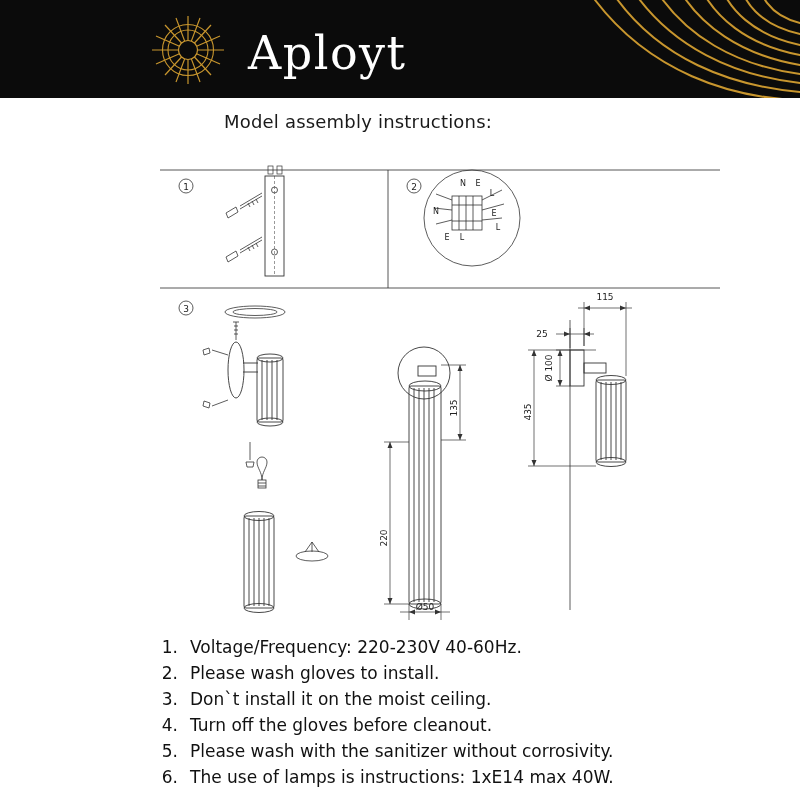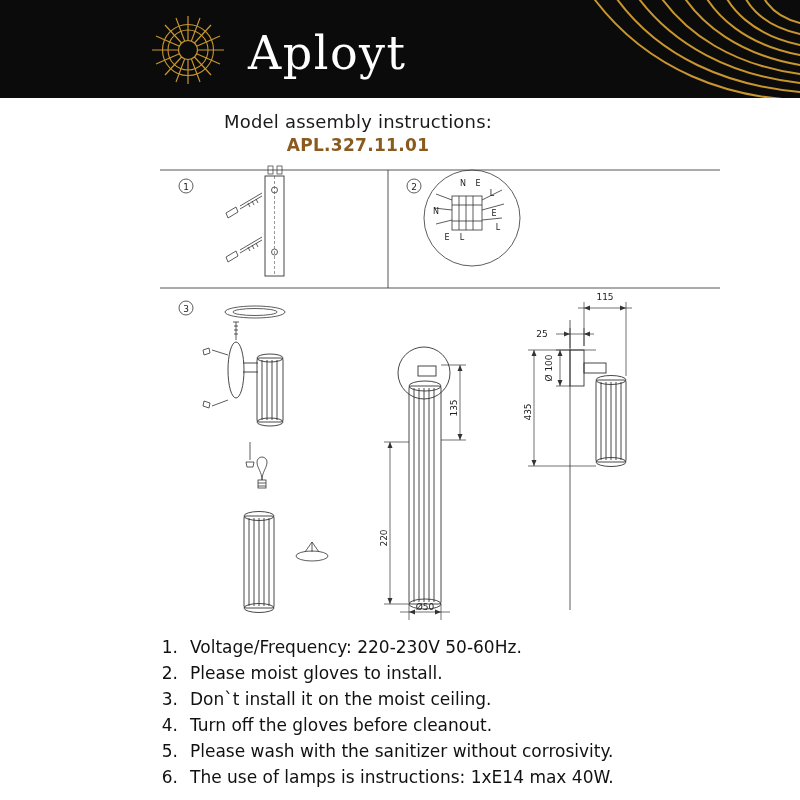--- a/index.html
+++ b/index.html
@@ -150,21 +150,20 @@
         <path d="M300 85 C 246 76, 196 48, 172 -4"></path>
         <path d="M300 75 C 252 66, 210 40, 194 -8"></path>
         <path d="M300 65 C 258 56, 224 32, 216 -10"></path>
         <path d="M300 54 C 264 46, 238 24, 238 -12"></path>
         <path d="M300 43 C 272 36, 254 16, 260 -14"></path>
       </g>
     </svg>
   </div>
 
   <div class="title-line title-main">Model assembly instructions:</div>
-  <div class="title-line title-model">APL.327.11.01</div>
 
   <svg class="diagram" viewBox="0 0 800 460">
 
     <g stroke="#2b2b2b" stroke-width="0.8">
       <line x1="160" y1="10" x2="720" y2="10"></line>
       <line x1="160" y1="128" x2="720" y2="128"></line>
       <line x1="388" y1="10" x2="388" y2="128"></line>
     </g>
 
     <g>
@@ -397,25 +396,25 @@
         <path d="M534 190 l-2.5 6 l5 0 z" fill="#333" stroke="none"></path>
         <path d="M534 306 l-2.5 -6 l5 0 z" fill="#333" stroke="none"></path>
       </g>
       <text class="dim-text" transform="translate(531,252) rotate(-90)" text-anchor="middle">435</text>
     </g>
   </svg>
 
   <div class="notes">
     <div class="note-row">
       <span class="note-num">1.</span>
-      <span class="note-text">Voltage/Frequency: 220-230V 50-60Hz.</span>
+      <span class="note-text">Voltage/Frequency: 220-230V 40-60Hz.</span>
     </div>
     <div class="note-row">
       <span class="note-num">2.</span>
-      <span class="note-text">Please moist gloves to install.</span>
+      <span class="note-text">Please wash gloves to install.</span>
     </div>
     <div class="note-row">
       <span class="note-num">3.</span>
       <span class="note-text">Don`t install it on the moist ceiling.</span>
     </div>
     <div class="note-row">
       <span class="note-num">4.</span>
       <span class="note-text">Turn off the gloves before cleanout.</span>
     </div>
     <div class="note-row">

